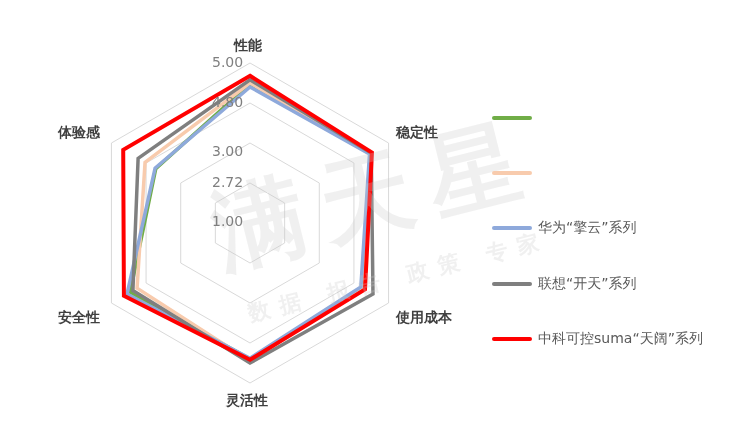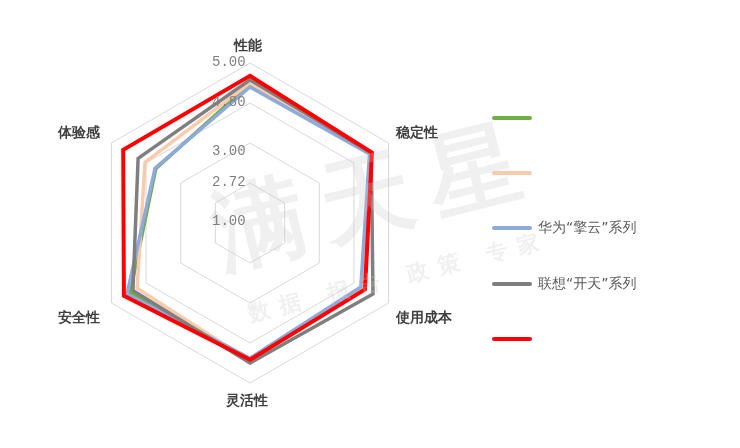--- a/index.html
+++ b/index.html
@@ -1,20 +1,20 @@
 <!DOCTYPE html>
 <html><head>
 <meta charset="utf-8">
 <style>
   html, body { margin: 0; padding: 0; background: #ffffff; }
   body { width: 740px; height: 448px; overflow: hidden; position: relative;
          font-family: "DejaVu Sans", "Liberation Sans", sans-serif; }
   #chart-root { position: absolute; left: 0; top: 0; width: 740px; height: 448px; }
   .axis-label { position: absolute; font-size: 14px; font-weight: bold; color: #404040; white-space: nowrap; }
-  .tick-label { position: absolute; font-size: 14px; color: #7f7f7f; white-space: nowrap; font-family: Liberation Mono, monospace; }
+  .tick-label { position: absolute; font-size: 14px; color: #7f7f7f; white-space: nowrap; }
   .watermark { position: absolute; color: rgba(200,200,200,0.28); font-weight: bold; white-space: nowrap;
                transform-origin: left top; pointer-events: none; }
   .legend { position: absolute; left: 492px; top: 108px; width: 240px; }
   .legend-item { position: absolute; left: 0; height: 20px; display: flex; align-items: center; }
   .legend-swatch { width: 40px; height: 4px; border-radius: 2px; margin-right: 6px; }
   .legend-text { font-size: 14px; color: #595959; white-space: nowrap; }
 </style>
 </head>
 <body>
 
@@ -57,15 +57,16 @@
     <div class="legend-item" style="top:110px;">
       <span class="legend-swatch" style="background: rgb(142, 169, 219);"></span>
       <span class="legend-text">华为“擎云”系列</span>
     </div>
     <div class="legend-item" style="top:166px;">
       <span class="legend-swatch" style="background: rgb(127, 127, 127);"></span>
       <span class="legend-text">联想“开天”系列</span>
     </div>
     <div class="legend-item" style="top:221px;">
       <span class="legend-swatch" style="background: rgb(255, 0, 0);"></span>
+      <span class="legend-text">中科可控suma“天阔”系列</span>
     </div>
   </div>
 </div>
 
 </body></html>

